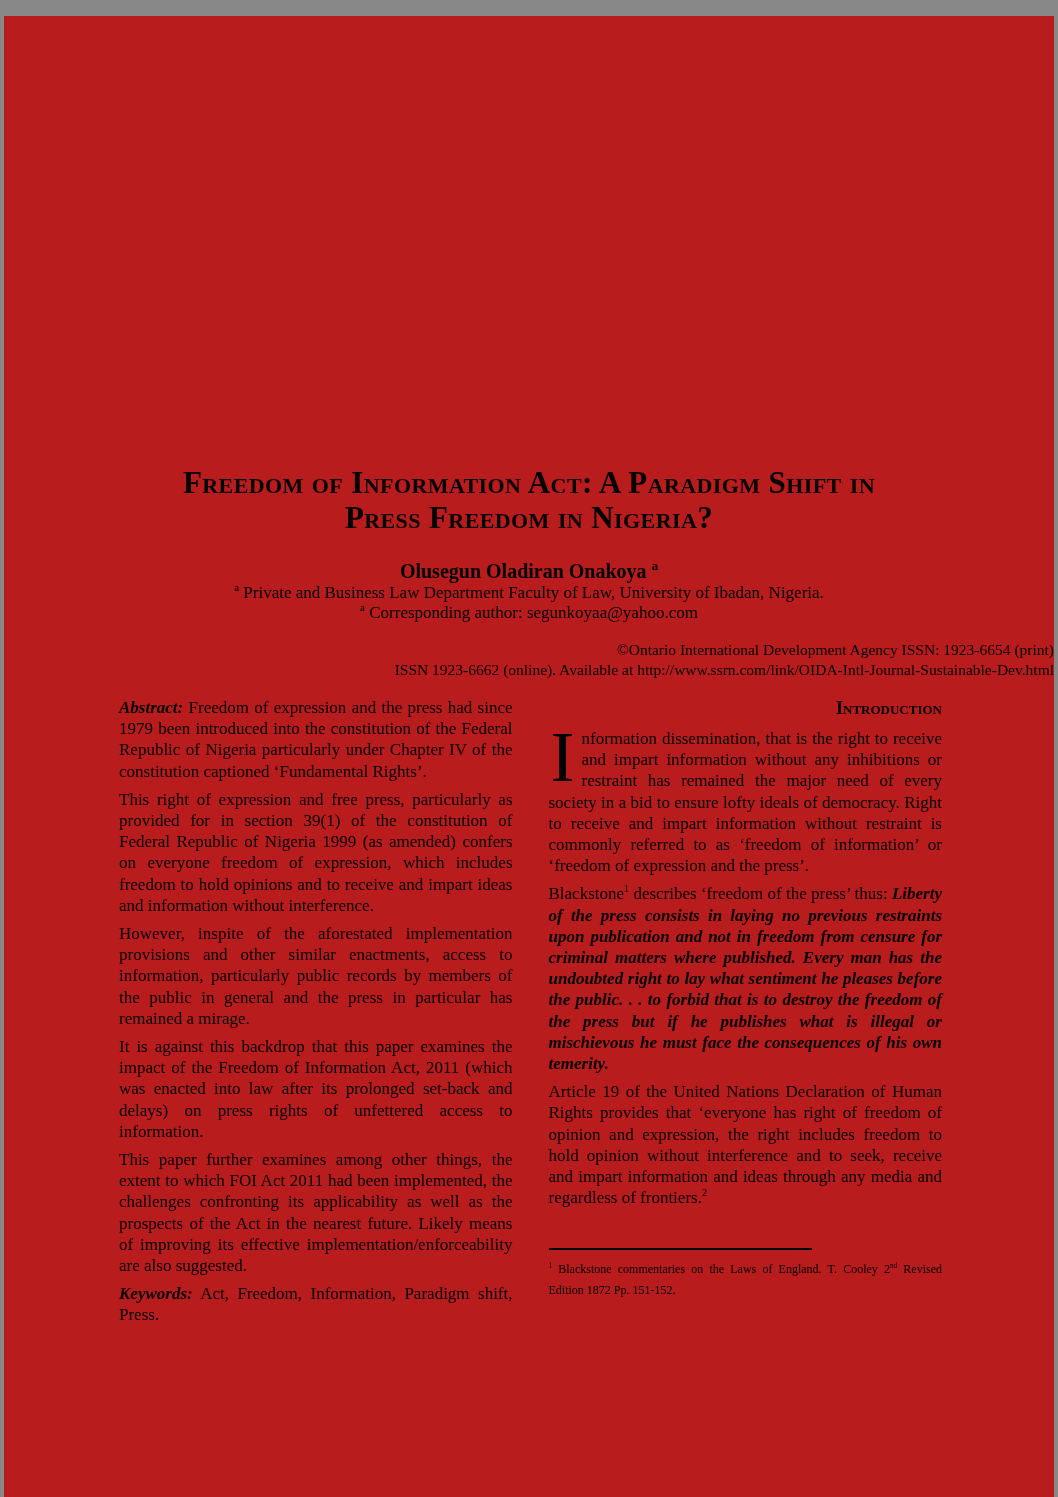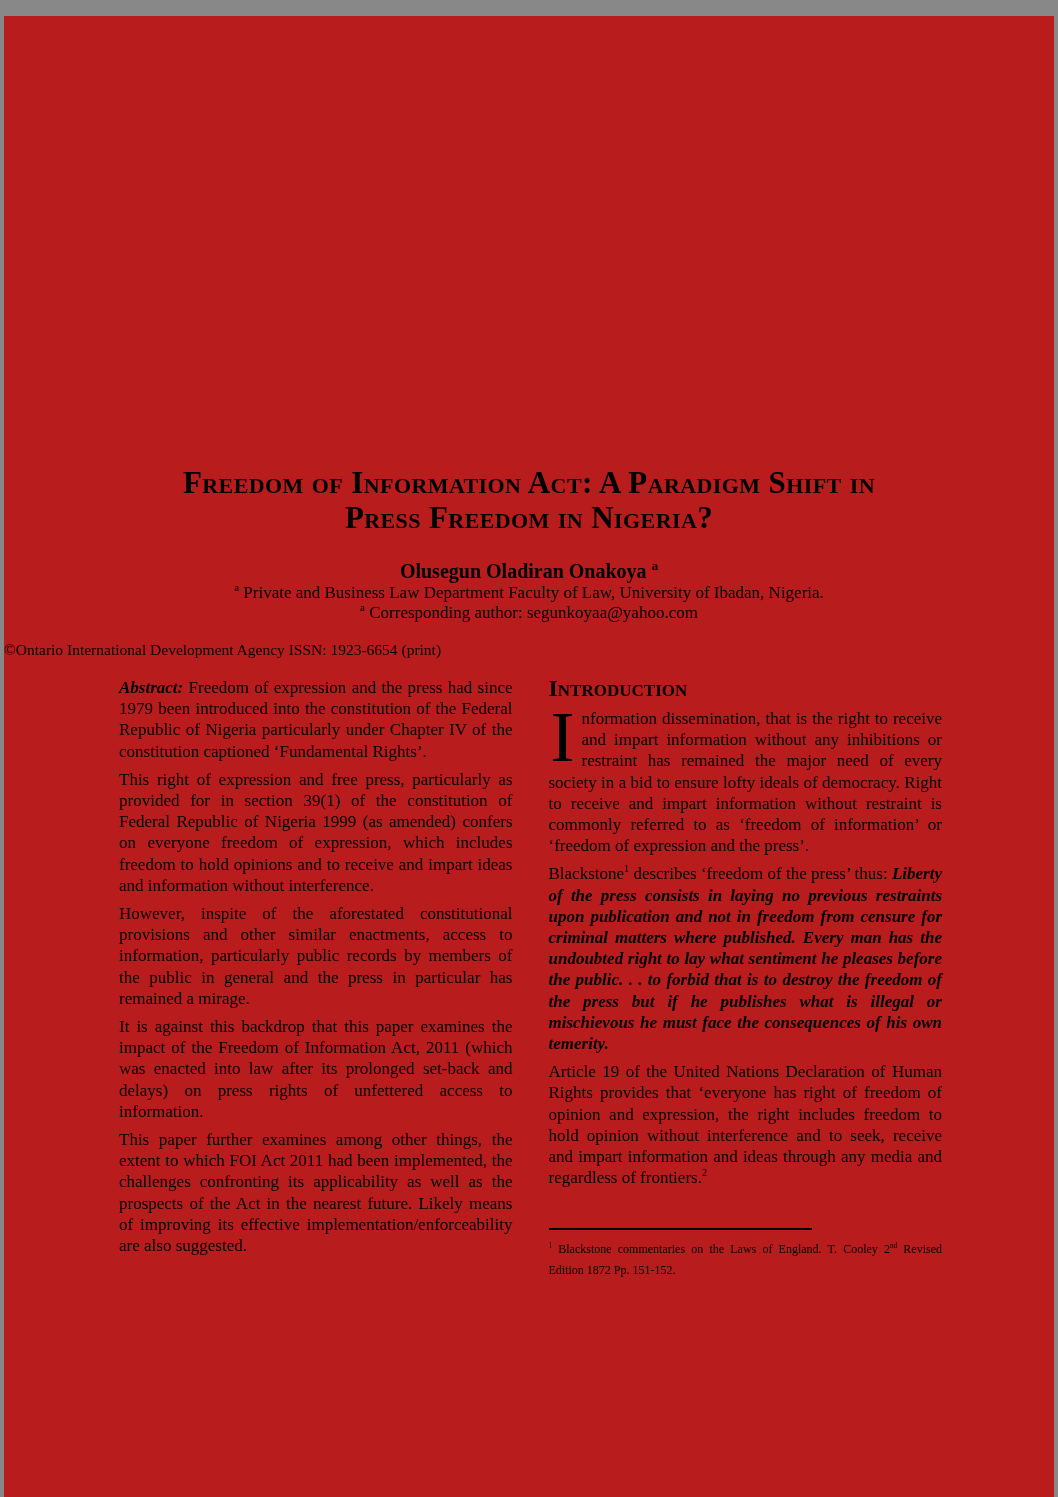--- a/index.html
+++ b/index.html
@@ -23,42 +23,42 @@
     letter-spacing:0.4px;
     margin:0 auto;
   }
 
   .author-block { text-align:center; margin-top:24px; }
   .author-name { font-size:20px; font-weight:bold; line-height:24px; }
   .author-name sup { font-size:13px; }
   .affil { font-size:17px; line-height:20px; }
   .affil sup { font-size:11px; }
 
-  .pub-block { text-align:left; margin-top:17px; font-size:15.5px; line-height:20px; }
+  .pub-block { text-align:right; margin-top:17px; font-size:15.5px; line-height:20px; }
 
   .columns {
     display:flex;
     margin:17px 112px 0 115px;
     gap:36px;
   }
   .col {
     width:400px;
     font-size:17px;
     line-height:21.2px;
     text-align:justify;
   }
   .col p { margin:0 0 7px 0; }
 
   .lbl { font-weight:bold; font-style:italic; }
 
   .intro-heading {
-    text-align:left;
+    text-align:right;
     font-variant:small-caps;
     font-weight:bold;
-    font-size:24px;
+    font-size:18px;
     line-height:22px;
     margin:0 0 9px 0;
   }
 
   .dropcap {
     float:left;
     font-size:72px;
     line-height:58px;
     padding-right:7px;
     padding-left:2px;
@@ -86,30 +86,32 @@
     <h1 class="title"><span>Freedom of Information Act: A Paradigm Shift in</span><br><span>Press Freedom in Nigeria?</span></h1>
 
     <div class="author-block">
       <div class="author-name"><span>Olusegun Oladiran Onakoya</span> <sup>a</sup></div>
       <div class="affil"><sup>a</sup><span> Private and Business Law Department Faculty of Law, University of Ibadan, Nigeria.</span></div>
       <div class="affil"><sup>a</sup><span> Corresponding author: segunkoyaa@yahoo.com</span></div>
     </div>
 
     <div class="pub-block">
       <div>©Ontario International Development Agency ISSN: 1923-6654 (print)</div>
+      <div>ISSN 1923-6662 (online). Available at http://www.ssrn.com/link/OIDA-Intl-Journal-Sustainable-Dev.html</div>
     </div>
 
     <div class="columns">
 
       <div class="col">
         <p><span class="lbl">Abstract:</span><span> Freedom of expression and the press had since 1979 been introduced into the constitution of the Federal Republic of Nigeria particularly under Chapter IV of the constitution captioned ‘Fundamental Rights’.</span></p>
         <p>This right of expression and free press, particularly as provided for in section 39(1) of the constitution of Federal Republic of Nigeria 1999 (as amended) confers on everyone freedom of expression, which includes freedom to hold opinions and to receive and impart ideas and information without interference.</p>
-        <p>However, inspite of the aforestated constitutional provisions and other similar enactments, access to information, particularly public records by members of the public in general and the press in particular has remained a mirage.</p>
+        <p>However, inspite of the aforestated implementation provisions and other similar enactments, access to information, particularly public records by members of the public in general and the press in particular has remained a mirage.</p>
         <p>It is against this backdrop that this paper examines the impact of the Freedom of Information Act, 2011 (which was enacted into law after its prolonged set-back and delays) on press rights of unfettered access to information.</p>
         <p>This paper further examines among other things, the extent to which FOI Act 2011 had been implemented, the challenges confronting its applicability as well as the prospects of the Act in the nearest future. Likely means of improving its effective implementation/enforceability are also suggested.</p>
+        <p><span class="lbl">Keywords:</span><span> Act, Freedom, Information, Paradigm shift, Press.</span></p>
       </div>
 
       <div class="col">
         <h2 class="intro-heading">Introduction</h2>
         <p><span class="dropcap">I</span><span>nformation dissemination, that is the right to receive and impart information without any inhibitions or restraint has remained the major need of every society in a bid to ensure lofty ideals of democracy. Right to receive and impart information without restraint is commonly referred to as ‘freedom of information’ or ‘freedom of expression and the press’.</span></p>
         <p><span>Blackstone</span><sup>1</sup><span> describes ‘freedom of the press’ thus: </span><span class="quote">Liberty of the press consists in laying no previous restraints upon publication and not in freedom from censure for criminal matters where published. Every man has the undoubted right to lay what sentiment he pleases before the public. . .  to forbid that is to destroy the freedom of the press but if he publishes what is illegal or mischievous he must face the consequences of his own temerity.</span></p>
         <p><span>Article 19 of the United Nations Declaration of Human Rights provides that ‘everyone has right of freedom of opinion and expression, the right includes freedom to hold opinion without interference and to seek, receive and impart information and ideas through any media and regardless of frontiers.</span><sup>2</sup></p>
 
         <hr class="footnote-sep">
         <div class="footnotes">

